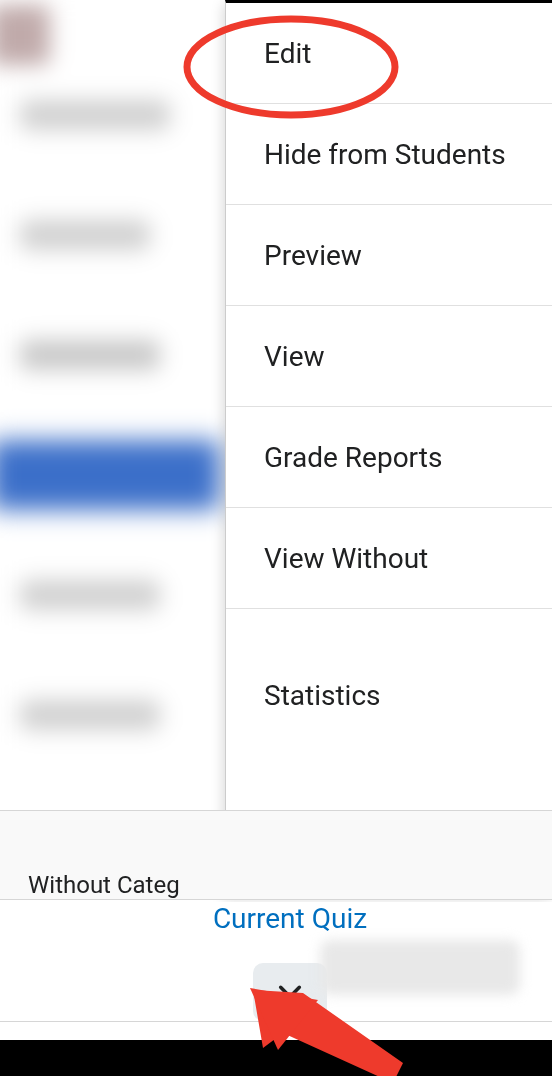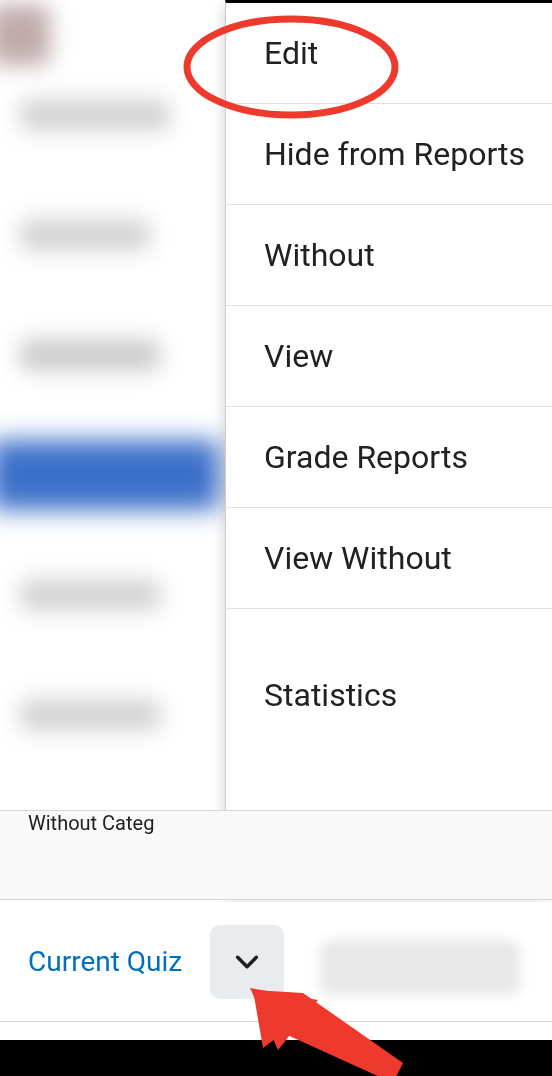--- a/index.html
+++ b/index.html
@@ -47,21 +47,21 @@
       border-top: 3px solid #000;
       border-right: none;
       box-shadow: -2px 4px 12px rgba(0,0,0,0.15);
       overflow: hidden;
     }
     .menu-item {
       display: flex;
       align-items: center;
       padding: 0 38px;
       height: 101px;
-      font-size: 32px;
+      font-size: 28px;
       color: #202122;
       border-bottom: 1px solid #e0e0e0;
       cursor: pointer;
       white-space: nowrap;
     }
     .menu-item.last-partial {
       border-bottom: none;
       height: 86px;
       align-items: flex-end;
       padding-bottom: 0;
@@ -72,38 +72,39 @@
     .category-row {
       position: absolute;
       top: 810px;
       left: 0;
       width: 100%;
       height: 90px;
       background: #f9f9f9;
       border-top: 1px solid #d6d6d6;
       border-bottom: 1px solid #d6d6d6;
       display: flex;
-      align-items: flex-start;
+      align-items: flex-end;
       padding-left: 28px;
-      font-size: 20px;
+      font-size: 24px;
       color: #202122;
       font-weight: 400;
     }
     .quiz-row {
       position: absolute;
       top: 902px;
       left: 0;
       width: 100%;
       height: 120px;
       background: #ffffff;
       border-bottom: 1px solid #d6d6d6;
       display: flex;
       align-items: center;
       padding-left: 28px;
       gap: 28px;
+      flex-direction: column;
     }
     .quiz-link {
       color: #006fbf;
       font-size: 28px;
       cursor: pointer;
     }
     .chevron-container {
       width: 74px;
       height: 74px;
       background: #e8ecef;
@@ -170,24 +171,24 @@
   <div class="blur-blue blurblob5"></div>
   <div class="blur-item blurblob6"></div>
   <div class="blur-item blurblob7"></div>
 </div>
 
 <div class="dropdown-menu">
   <div class="menu-item">
     <span>Edit</span>
   </div>
   <div class="menu-item">
-    <span>Hide from Reports</span>
-  </div>
-  <div class="menu-item">
-    <span>Without</span>
+    <span>Hide from Students</span>
+  </div>
+  <div class="menu-item">
+    <span>Preview</span>
   </div>
   <div class="menu-item">
     <span>View</span>
   </div>
   <div class="menu-item">
     <span>Grade Reports</span>
   </div>
   <div class="menu-item">
     <span>View Without</span>
   </div>

